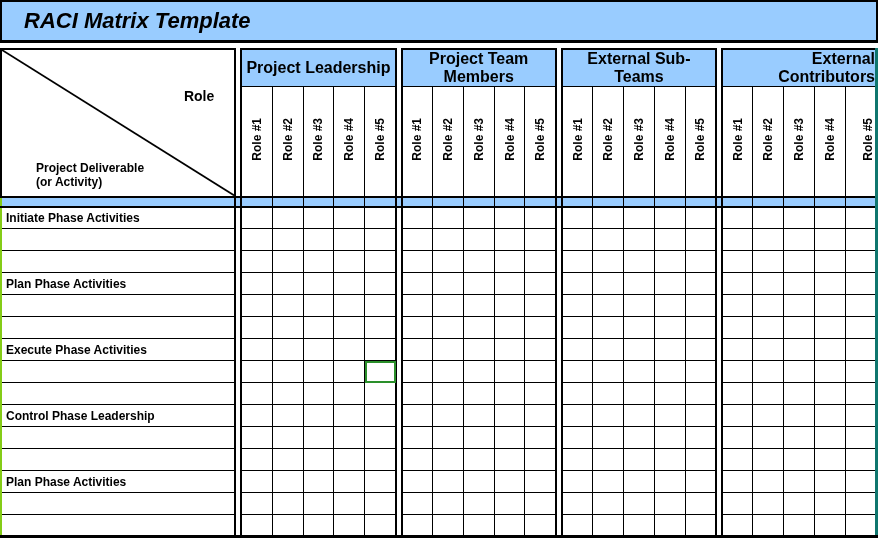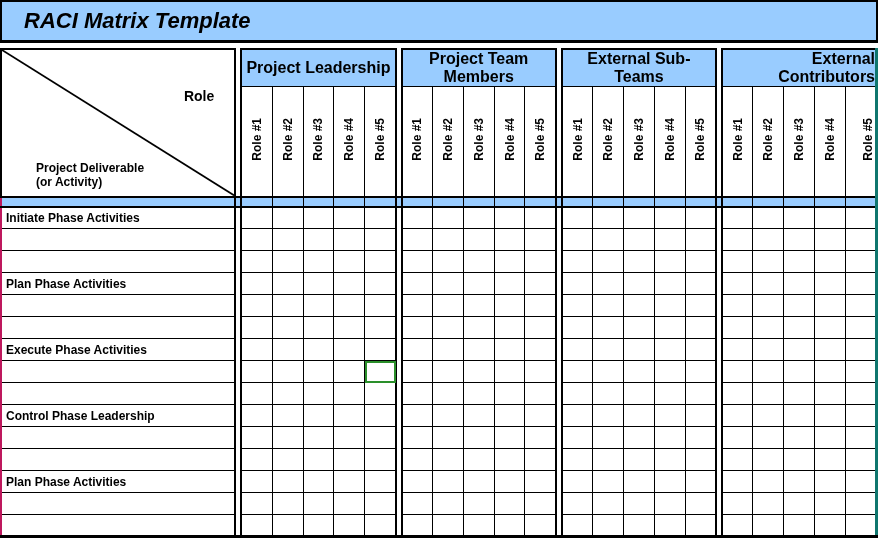--- a/index.html
+++ b/index.html
@@ -104,21 +104,21 @@
     border-top: 2px solid #000;
     border-bottom: 2px solid #000;
   }
   .phase-label {
     font-weight: bold;
     padding-left: 4px;
     font-size: 12px;
     text-align: left;
   }
   .rowhead-cell {
-    border-left: 2px solid #be185d;
+    border-left: 2px solid #84cc16;
     padding-left: 4px;
   }
   .selected {
     outline: 2px solid #2a8f2a;
     outline-offset: -2px;
   }
   tr.spacer-top td, tr.spacer-top th {
     border: none;
     height: 6px;
   }

